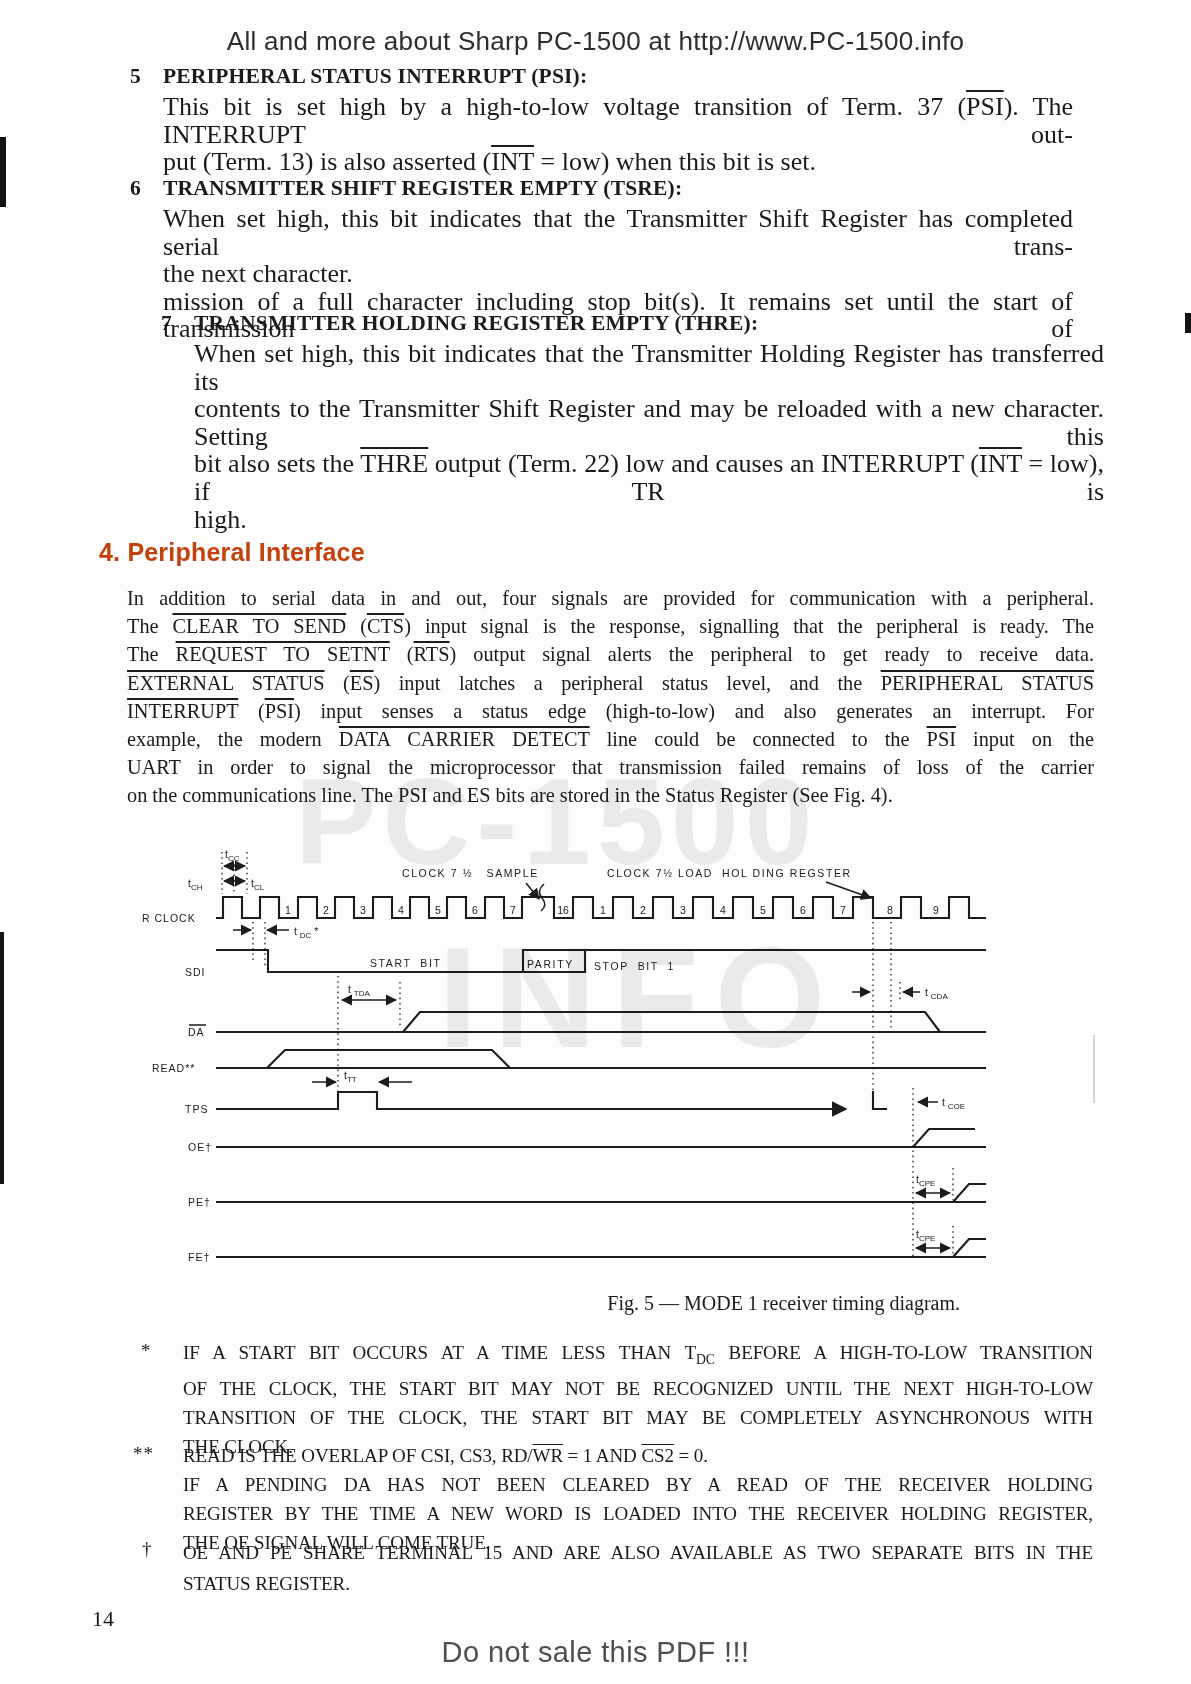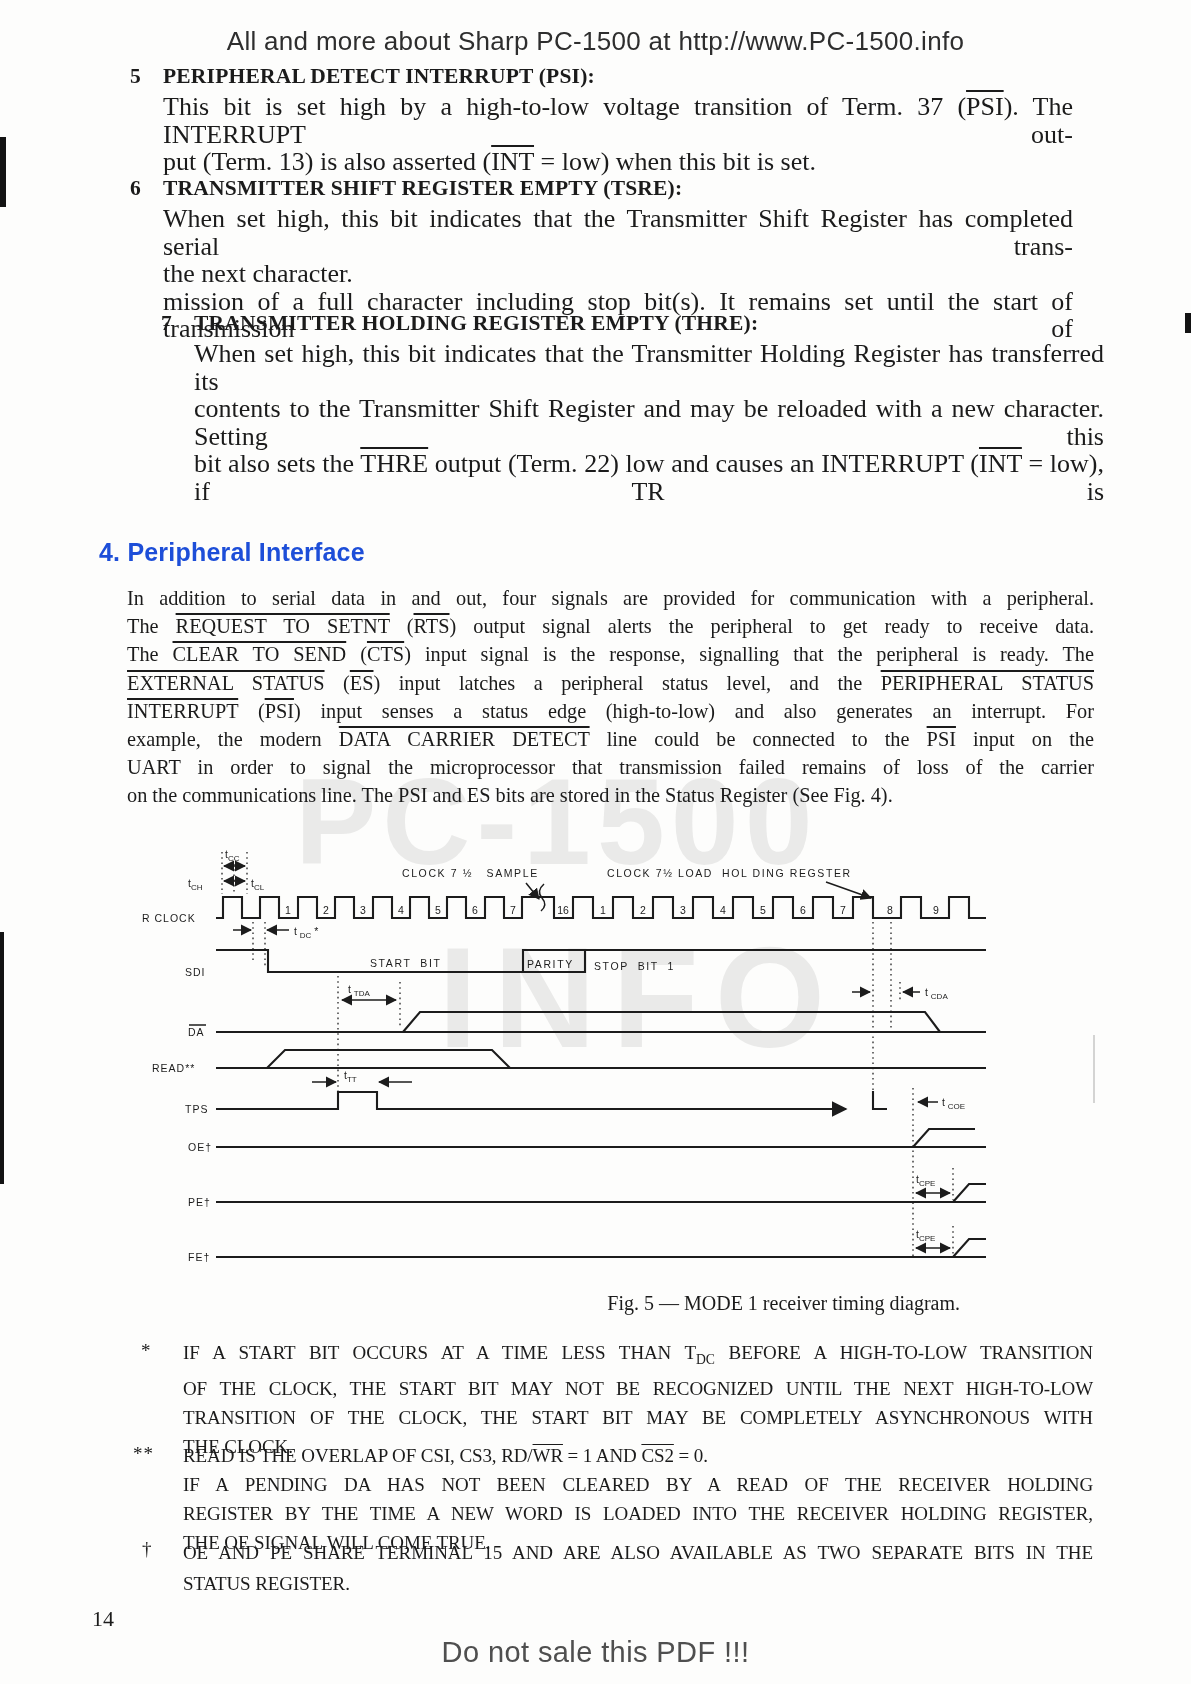--- a/index.html
+++ b/index.html
@@ -12,21 +12,21 @@
   #footer{top:1636px;left:0;width:100%;text-align:center;
           font-family:"Liberation Sans",sans-serif;font-size:29px;color:#4f4f4f;letter-spacing:.4px;}
   #pagenum{left:92px;top:1606px;font-size:22px;}
   
   .sec{left:130px;width:945px;}
   .sec-head{font-size:21.5px;font-weight:600;letter-spacing:.2px;white-space:nowrap;}
   .snum{display:inline-block;width:33px;font-weight:600;}
   .sec-body{margin-left:33px;width:910px;margin-top:4px;font-size:26px;line-height:27.6px;}
   
   #sec4title{left:99px;top:538px;font-family:"Liberation Sans",sans-serif;font-weight:bold;
-             font-size:25px;color:#1d4ed8;letter-spacing:.2px;}
+             font-size:25px;color:#c2410c;letter-spacing:.2px;}
   #para4{left:127px;top:584px;width:967px;font-size:20.3px;line-height:28.2px;}
   
   .ln{text-align:justify;text-align-last:justify;}
   .ln.last{text-align-last:left;}
   .ov{text-decoration:overline;}
   sub.sb{font-size:.72em;}
   
   #caption{left:130px;top:1292px;width:830px;text-align:right;font-size:20px;}
   .fnmark{font-size:19px;letter-spacing:1px;}
   .fnbody{left:183px;width:910px;font-size:19px;line-height:29px;letter-spacing:-.1px;}
@@ -57,21 +57,21 @@
   <div class="abs wm" id="wm2">INFO</div>
 
   <div class="abs artifact" style="left:0;top:137px;width:6px;height:70px;"></div>
   <div class="abs artifact" style="left:0;top:932px;width:4px;height:252px;"></div>
   <div class="abs artifact" style="left:1185px;top:313px;width:6px;height:20px;"></div>
   <div class="abs" style="left:1093px;top:1035px;width:2px;height:68px;background:rgba(0,0,0,0.16);"></div>
 
   <div class="abs" id="header">All and more about Sharp PC-1500 at http://www.PC-1500.info</div>
 
   <section class="abs sec" style="top:64px;">
-    <div class="sec-head"><span class="snum">5</span><span>PERIPHERAL DETECT INTERRUPT (PSI):</span></div>
+    <div class="sec-head"><span class="snum">5</span><span>PERIPHERAL STATUS INTERRUPT (PSI):</span></div>
     <div class="sec-body">
         <div class="ln">This bit is set high by a high-to-low voltage transition of Term. 37 (<span class="ov">PSI</span>). The INTERRUPT out-</div>
         <div class="ln last">put (Term. 13) is also asserted (<span class="ov">INT</span> = low) when this bit is set.</div>
       </div>
   </section>
 
   <section class="abs sec" style="top:176px;">
     <div class="sec-head"><span class="snum">6</span><span>TRANSMITTER SHIFT REGISTER EMPTY (TSRE):</span></div>
     <div class="sec-body">
         <div class="ln">When set high, this bit indicates that the Transmitter Shift Register has completed serial trans-</div>
@@ -79,28 +79,29 @@
         <div class="ln">mission of a full character including stop bit(s). It remains set until the start of transmission of</div>
       </div>
   </section>
 
   <section class="abs sec" style="top:311px;margin-left:31px;">
     <div class="sec-head"><span class="snum">7</span><span>TRANSMITTER HOLDING REGISTER EMPTY (THRE):</span></div>
     <div class="sec-body">
         <div class="ln">When set high, this bit indicates that the Transmitter Holding Register has transferred its</div>
         <div class="ln">contents to the Transmitter Shift Register and may be reloaded with a new character. Setting this</div>
         <div class="ln">bit also sets the <span class="ov">THRE</span> output (Term. 22) low and causes an INTERRUPT (<span class="ov">INT</span> = low), if TR is</div>
+        <div class="ln last">high.</div>
       </div>
   </section>
 
   <div class="abs" id="sec4title">4. Peripheral Interface</div>
   <div class="abs" id="para4">
       <div class="ln">In addition to serial data in and out, four signals are provided for communication with a peripheral.</div>
+      <div class="ln">The <span class="ov">CLEAR TO SEND</span> (<span class="ov">CTS</span>) input signal is the response, signalling that the peripheral is ready. The</div>
       <div class="ln">The <span class="ov">REQUEST TO SETNT</span> (<span class="ov">RTS</span>) output signal alerts the peripheral to get ready to receive data.</div>
-      <div class="ln">The <span class="ov">CLEAR TO SEND</span> (<span class="ov">CTS</span>) input signal is the response, signalling that the peripheral is ready. The</div>
       <div class="ln"><span class="ov">EXTERNAL STATUS</span> (<span class="ov">ES</span>) input latches a peripheral status level, and the <span class="ov">PERIPHERAL STATUS</span></div>
       <div class="ln"><span class="ov">INTERRUPT</span> (<span class="ov">PSI</span>) input senses a status edge (high-to-low) and also generates an interrupt. For</div>
       <div class="ln">example, the modern <span class="ov">DATA CARRIER DETECT</span> line could be connected to the <span class="ov">PSI</span> input on the</div>
       <div class="ln">UART in order to signal the microprocessor that transmission failed remains of loss of the carrier</div>
       <div class="ln last">on the communications line. The PSI and ES bits are stored in the Status Register (See Fig. 4).</div>
     </div>
 
   <svg class="abs" id="diagram" width="870" height="505" viewBox="0 0 870 505" aria-label="timing diagram">
     <defs>
       <marker id="ar" viewBox="0 0 10 10" refX="9" refY="5" markerWidth="7.5" markerHeight="7.5" orient="auto-start-reverse">

